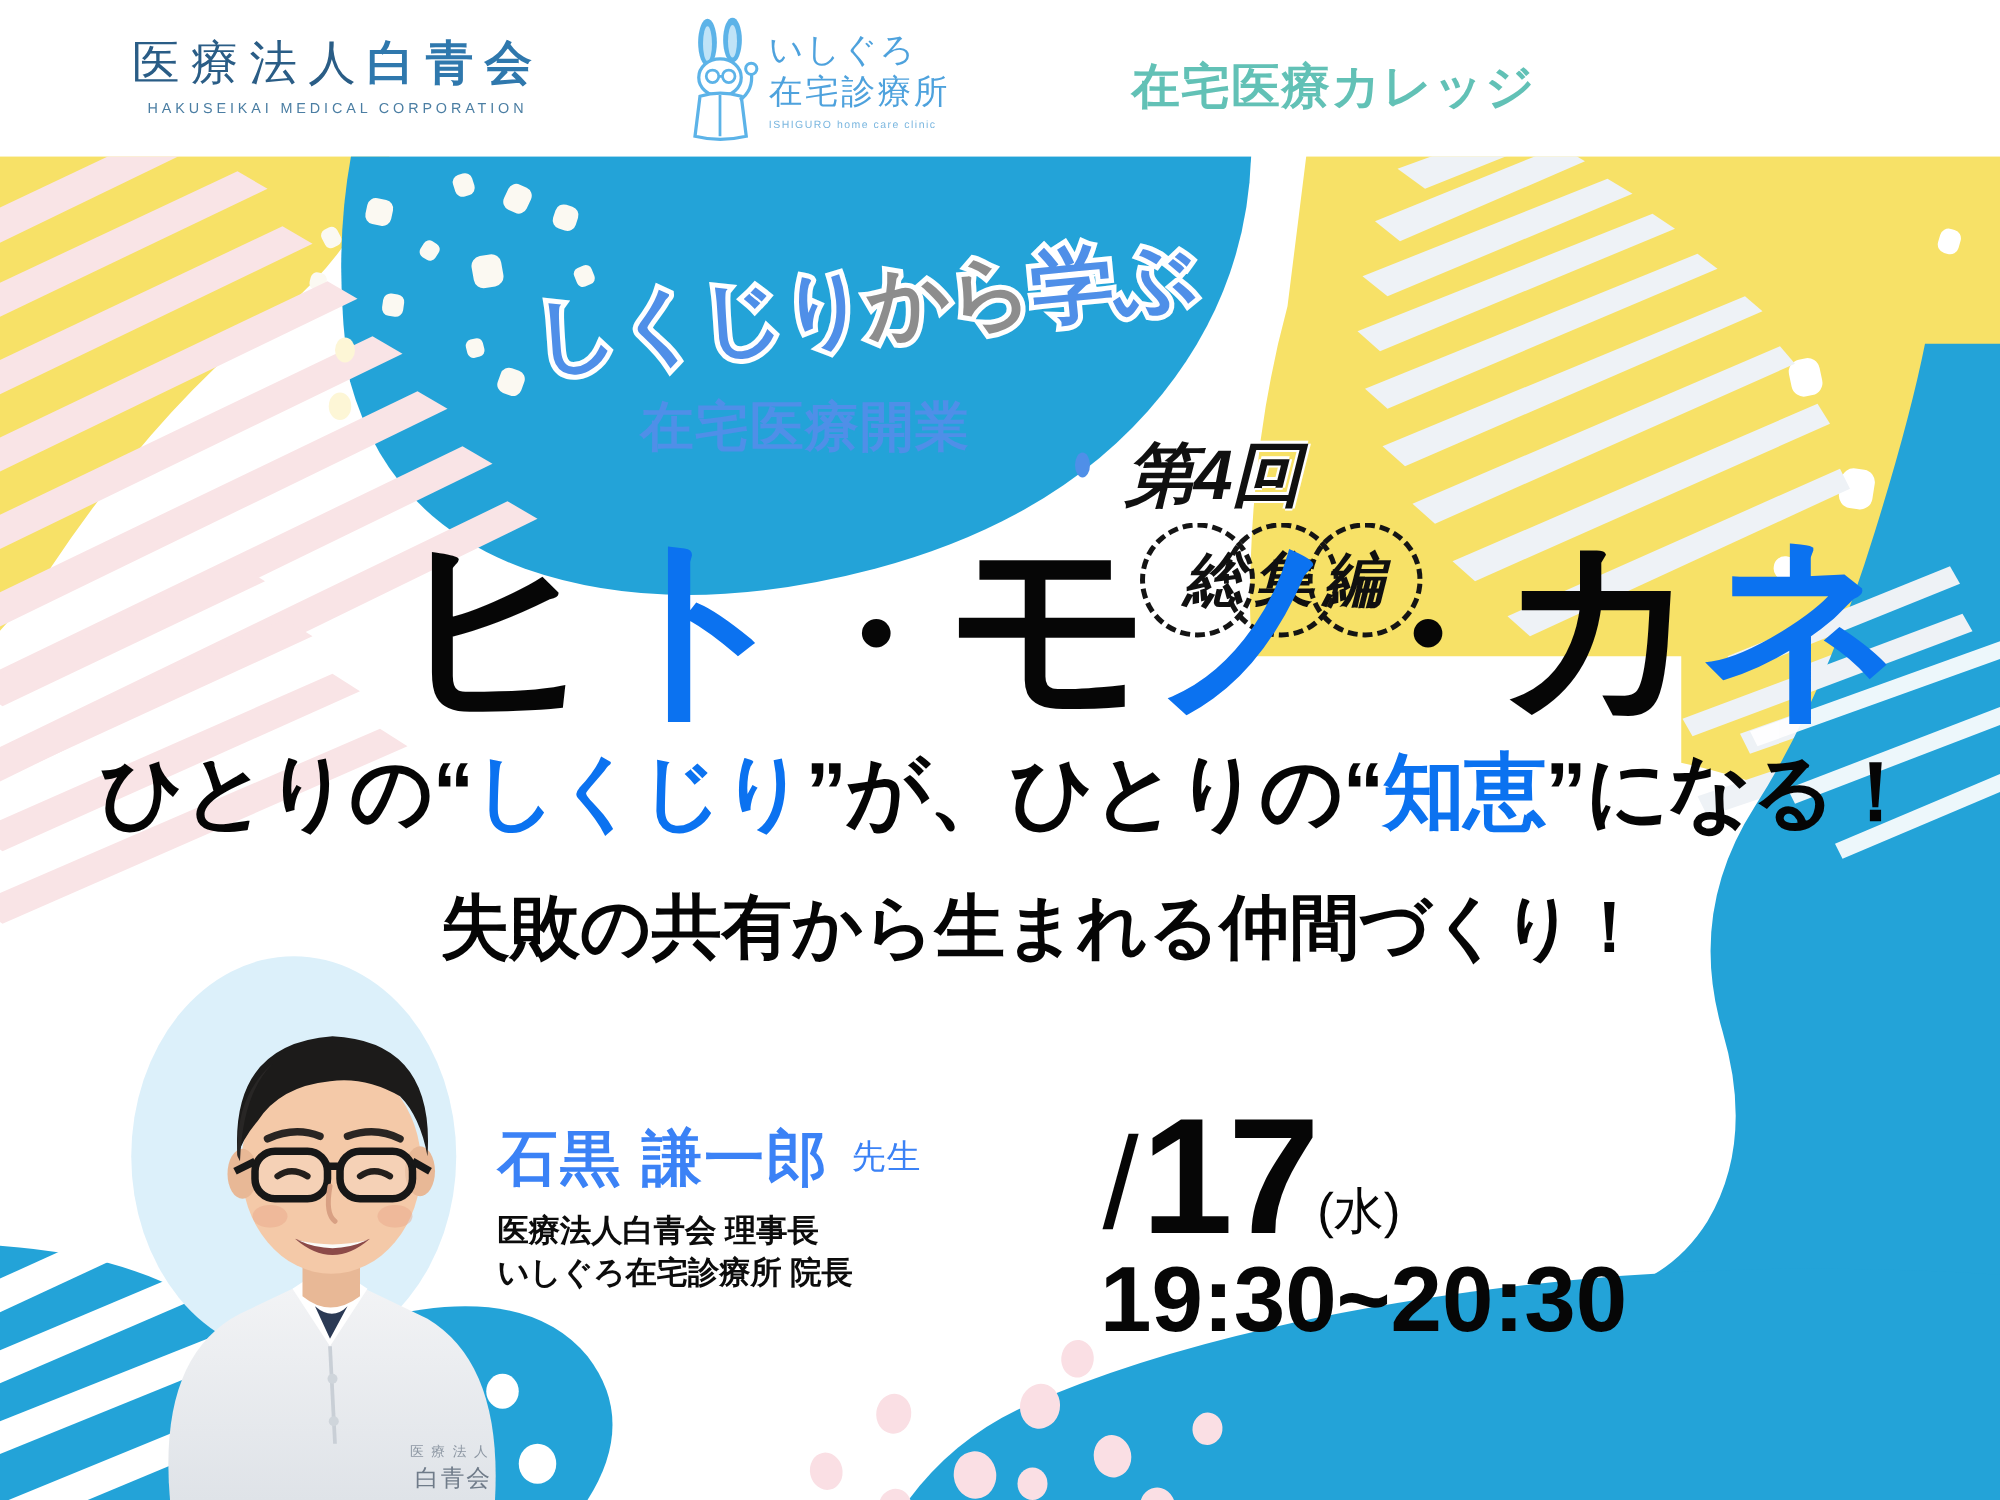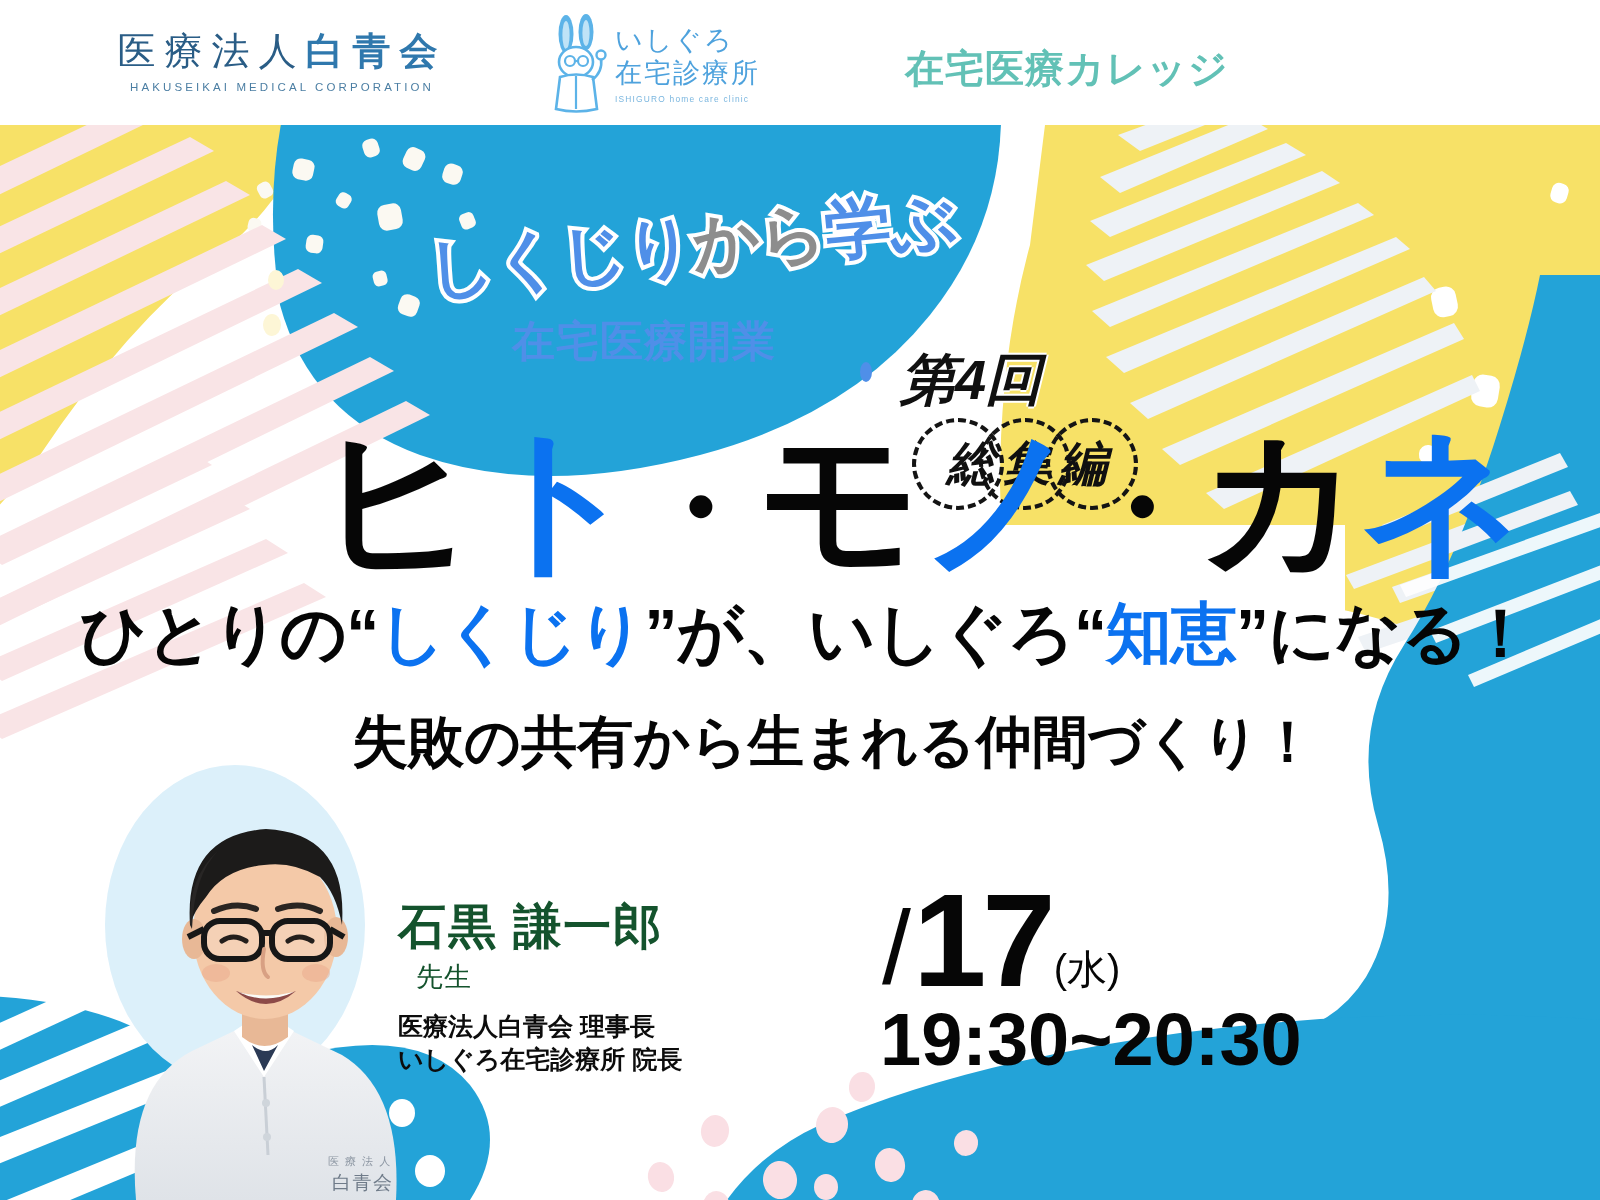--- a/index.html
+++ b/index.html
@@ -12,21 +12,21 @@
 
   
   #header-bar{
     position:absolute; left:0; top:0; width:1600px; height:125px;
     background:#ffffff; z-index:60;
     display:flex; align-items:center;
   }
   .logo-slot{ position:absolute; display:flex; flex-direction:column; align-items:center; }
 
   
-  #logo-hakuseikai{ left:72px; top:32px; width:420px; }
+  #logo-hakuseikai{ left:60px; top:32px; width:420px; }
   #logo-hakuseikai .jp{
     font-size:38px; letter-spacing:9px; color:#2a5d86; font-weight:400;
     white-space:nowrap; line-height:1.05;
   }
   #logo-hakuseikai .jp .hl{ color:#2f78ad; font-weight:700; }
   #logo-hakuseikai .en{
     font-size:11.5px; letter-spacing:3.1px; color:#4b7ea3; margin-top:9px;
     white-space:nowrap;
   }
 
@@ -136,22 +136,22 @@
 
   
   #lead2{
     left:352px; top:580px; z-index:30;
     font-size:56px; font-weight:700; color:#050505; letter-spacing:0px;
   }
 
   
   #speaker{ left:398px; top:770px; z-index:30; }
   #speaker .nm{
-    font-size:48px; font-weight:700; color:#14532d; letter-spacing:2px;
-    display:flex; align-items:flex-start;flex-direction:column;
+    font-size:48px; font-weight:700; color:#3b82f6; letter-spacing:2px;
+    display:flex; align-items:center;
   }
   #speaker .nm .sensei{
     font-size:27px; font-weight:400; margin-left:18px; padding-bottom:5px; letter-spacing:1px;
   }
   #speaker .aff{
     font-size:25px; font-weight:700; color:#0c0c0c; line-height:1.32; margin-top:10px;
   }
 
   
   #datewrap{ left:880px; top:755px; z-index:30; }
@@ -436,21 +436,21 @@
     <div class="circ c2"></div>
     <div class="circ c3"></div>
     <div class="lbl">総集編</div>
   </div>
 
   <div class="tb" id="title-main">
     <span class="k">ヒ</span><span class="b">ト</span><span class="d">・</span><span class="k">モ</span><span class="b">ノ</span><span class="d">・</span><span class="k">カ</span><span class="b">ネ</span>
   </div>
 
   <div class="tb" id="lead1">
-    <span>ひとりの“</span><span class="b">しくじり</span><span>”が、いしぐろ“</span><span class="b">知恵</span><span>”になる！</span>
+    <span>ひとりの“</span><span class="b">しくじり</span><span>”が、ひとりの“</span><span class="b">知恵</span><span>”になる！</span>
   </div>
   <div class="tb" id="lead2">失敗の共有から生まれる仲間づくり！</div>
 
   <div class="tb" id="speaker">
     <div class="nm">
       <span>石黒 謙一郎</span>
       <span class="sensei">先生</span>
     </div>
     <div class="aff">
       <div>医療法人白青会 理事長</div>

